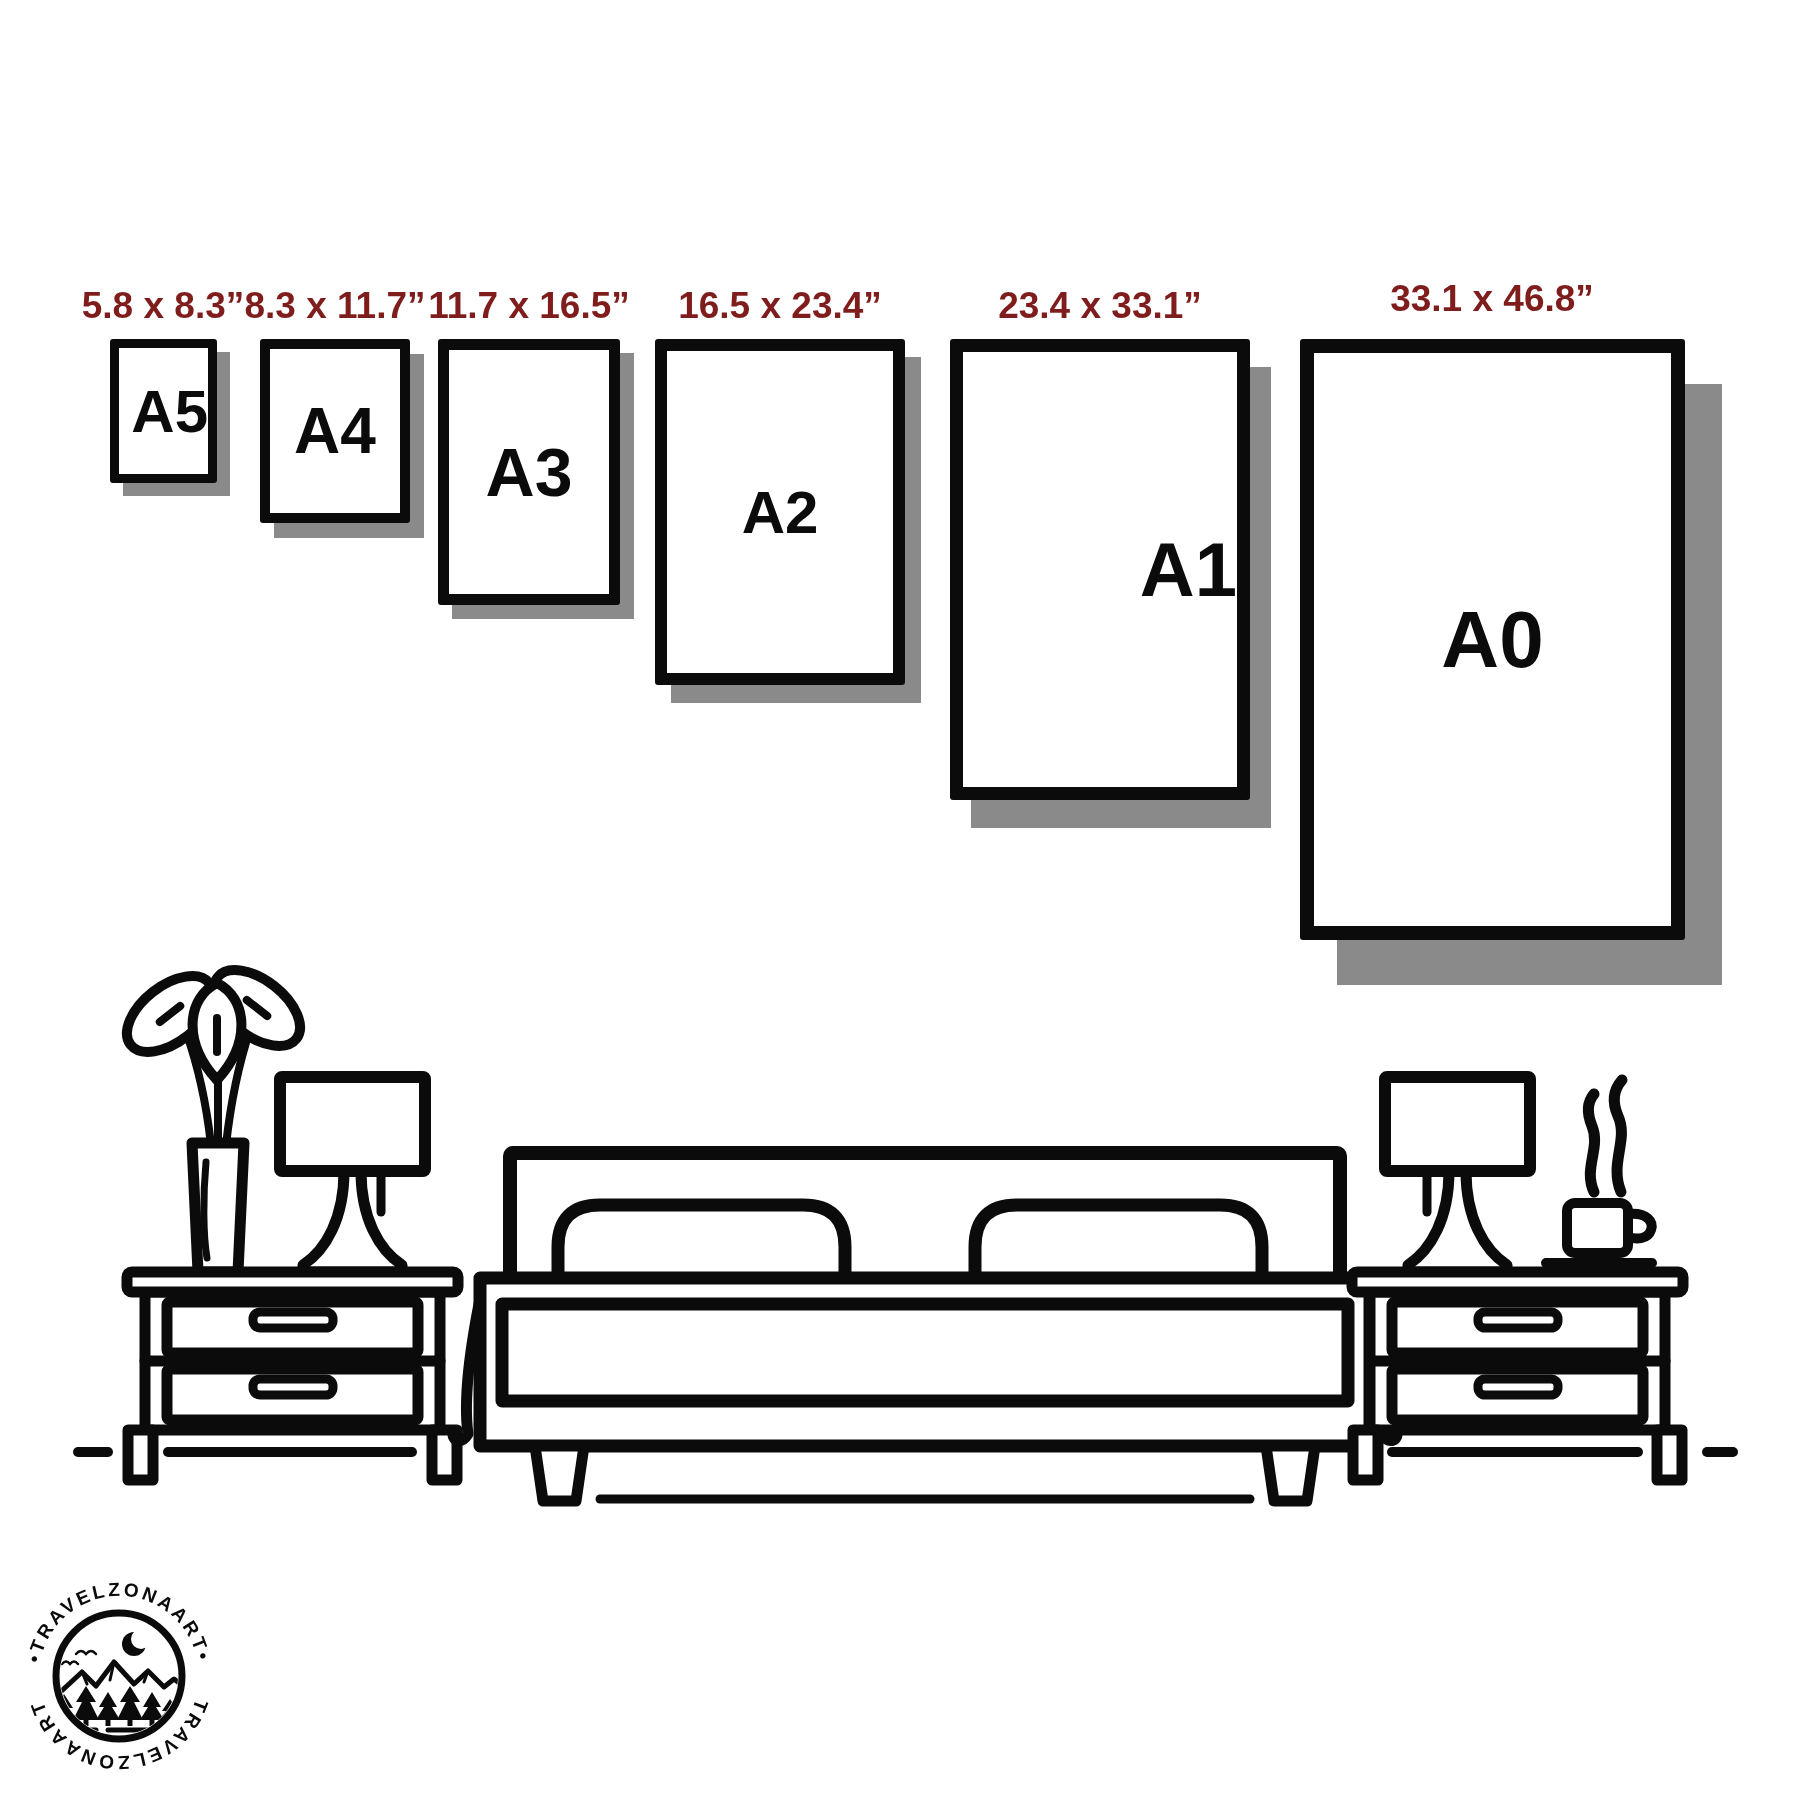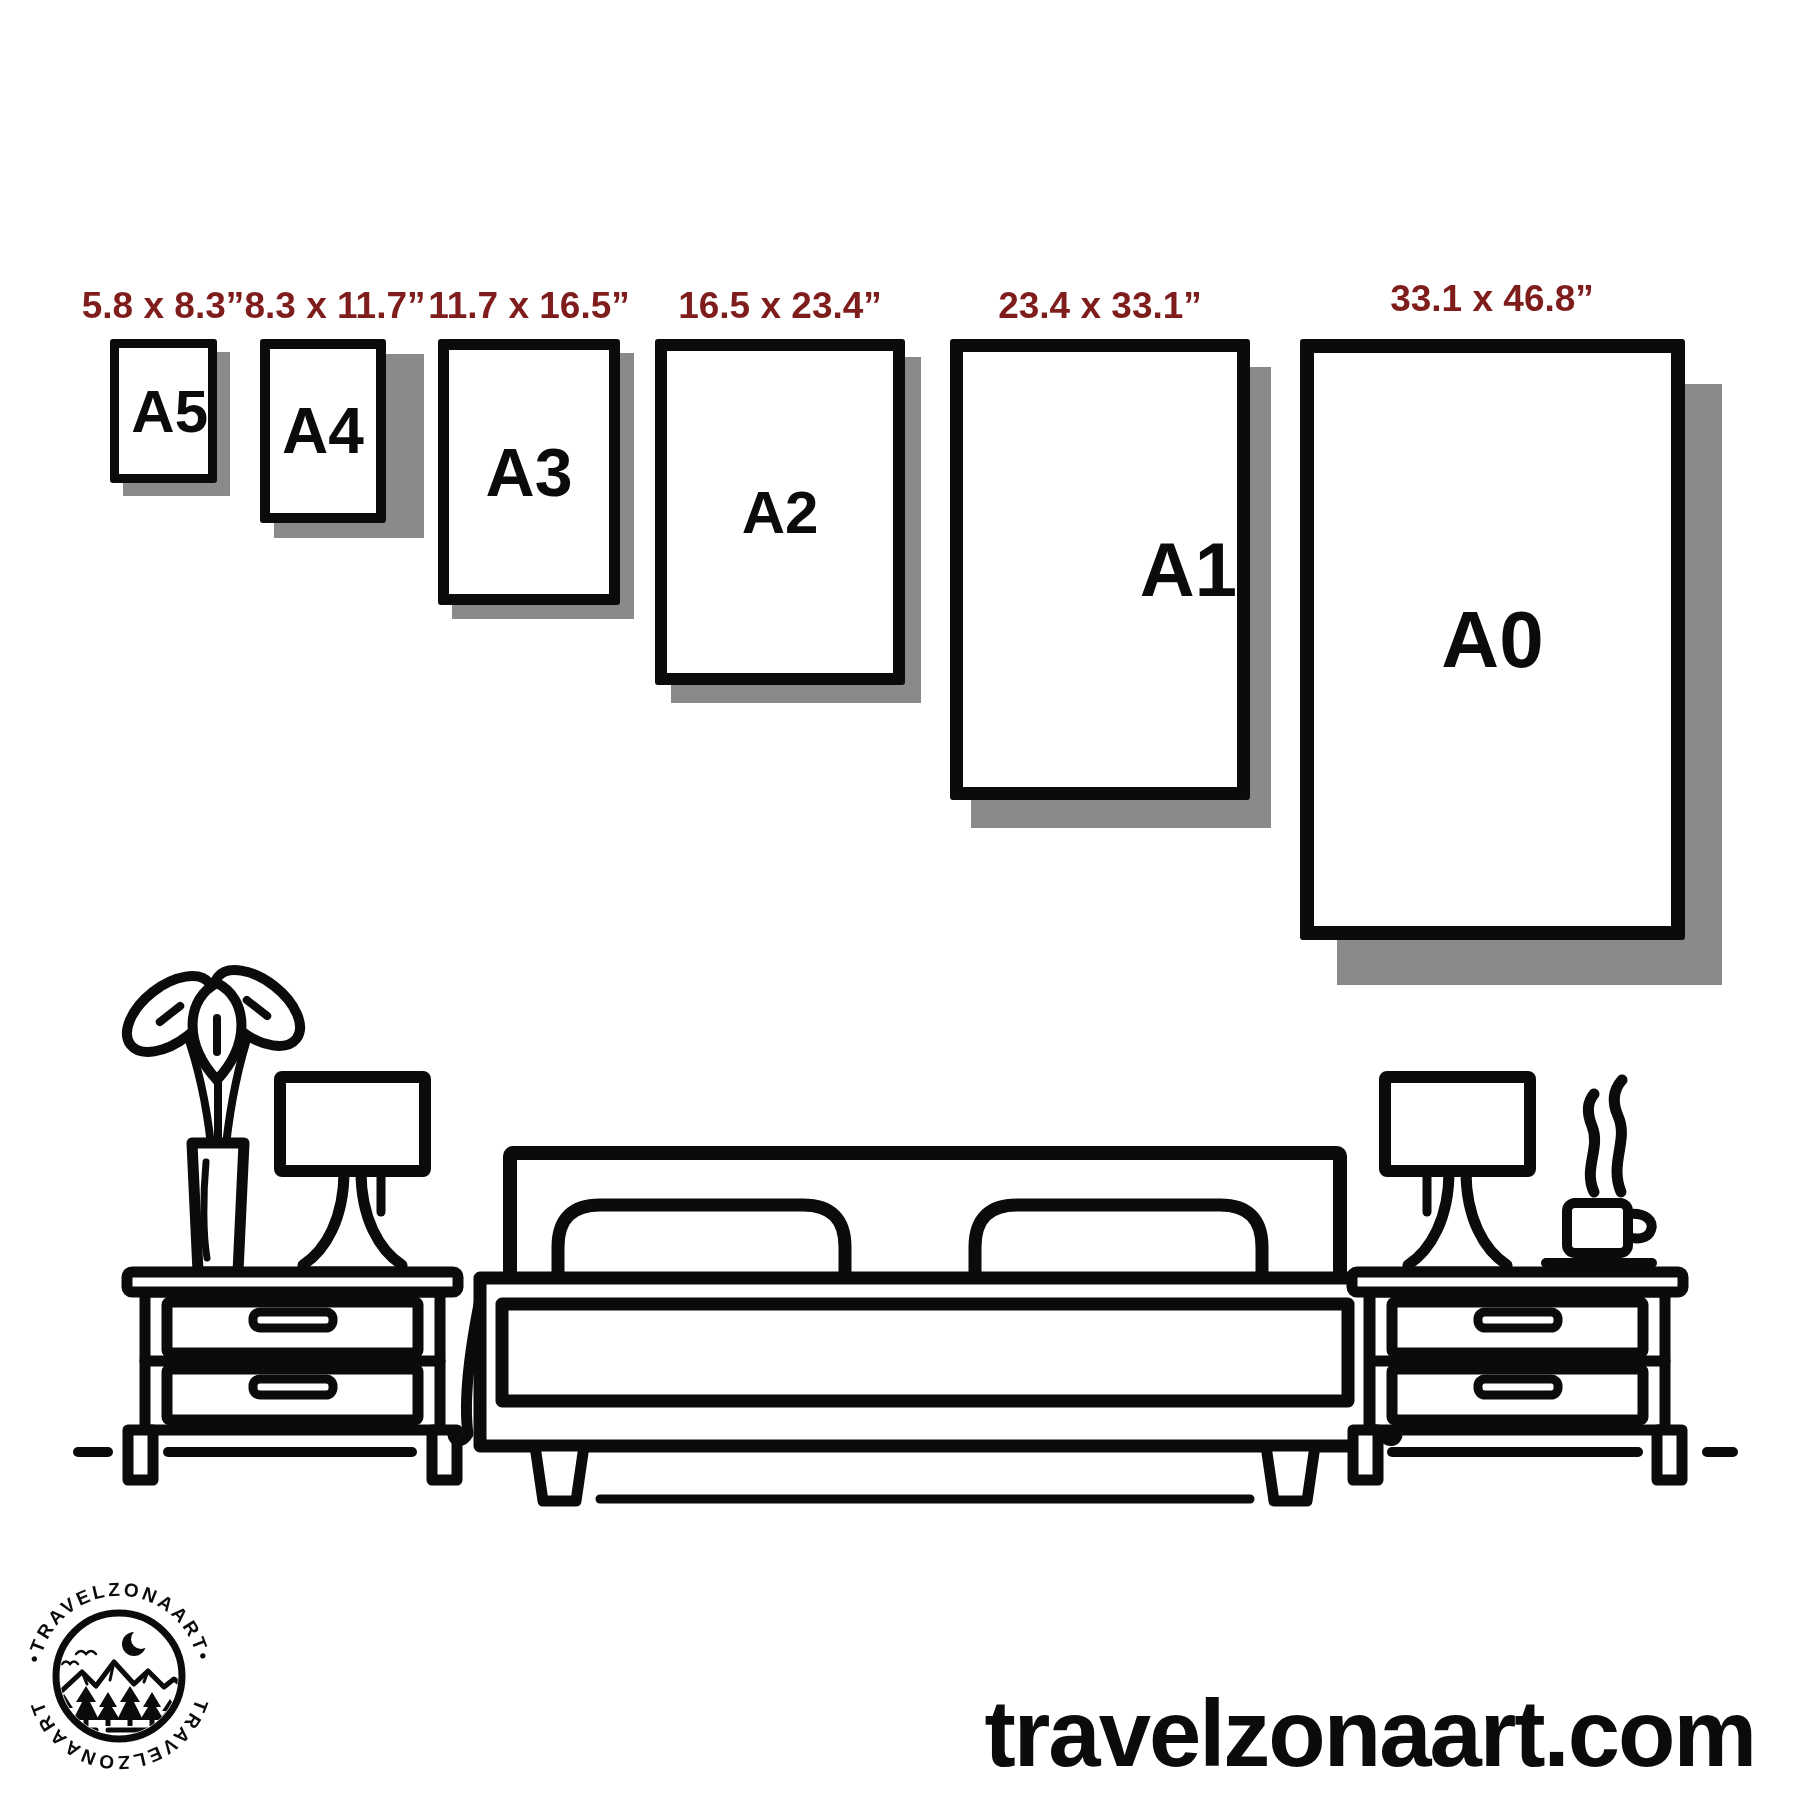--- a/index.html
+++ b/index.html
@@ -39,21 +39,21 @@
     <div class="frame-dims" style="left:163px;top:285px;">5.8 x 8.3”</div>
     <div class="frame-shadow" style="left:123px;top:352px;width:107px;height:144px;"></div>
     <div class="frame" style="left:110px;top:339px;width:107px;height:144px;border-width:9px;justify-content:flex-end;">
       <span class="frame-letter" style="font-size:60px;">A5</span>
     </div>
   </div>
 
   <div class="frame-group">
     <div class="frame-dims" style="left:335px;top:285px;">8.3 x 11.7”</div>
     <div class="frame-shadow" style="left:274px;top:354px;width:150px;height:184px;"></div>
-    <div class="frame" style="left:260px;top:339px;width:126px;height:184px;border-width:10px;">
+    <div class="frame" style="left:260px;top:339px;width:150px;height:184px;border-width:10px;">
       <span class="frame-letter" style="font-size:64px;">A4</span>
     </div>
   </div>
 
   <div class="frame-group">
     <div class="frame-dims" style="left:529px;top:285px;">11.7 x 16.5”</div>
     <div class="frame-shadow" style="left:452px;top:353px;width:182px;height:266px;"></div>
     <div class="frame" style="left:438px;top:339px;width:182px;height:266px;border-width:11px;">
       <span class="frame-letter" style="font-size:68px;">A3</span>
     </div>
@@ -216,15 +216,14 @@
       <g stroke="#0b0b0b" stroke-width="5" stroke-linecap="round">
         <line x1="40" y1="158" x2="82" y2="158"></line>
           <line x1="94" y1="158" x2="150" y2="158"></line>
         <line x1="52" y1="166" x2="110" y2="166"></line>
           <line x1="122" y1="166" x2="158" y2="166"></line>
         <line x1="70" y1="174" x2="132" y2="174"></line>
       </g>
     </g>
   </svg>
 
-  <div class="website">travelzonaart.com</div>
 
 </div>
 
 </body></html>

